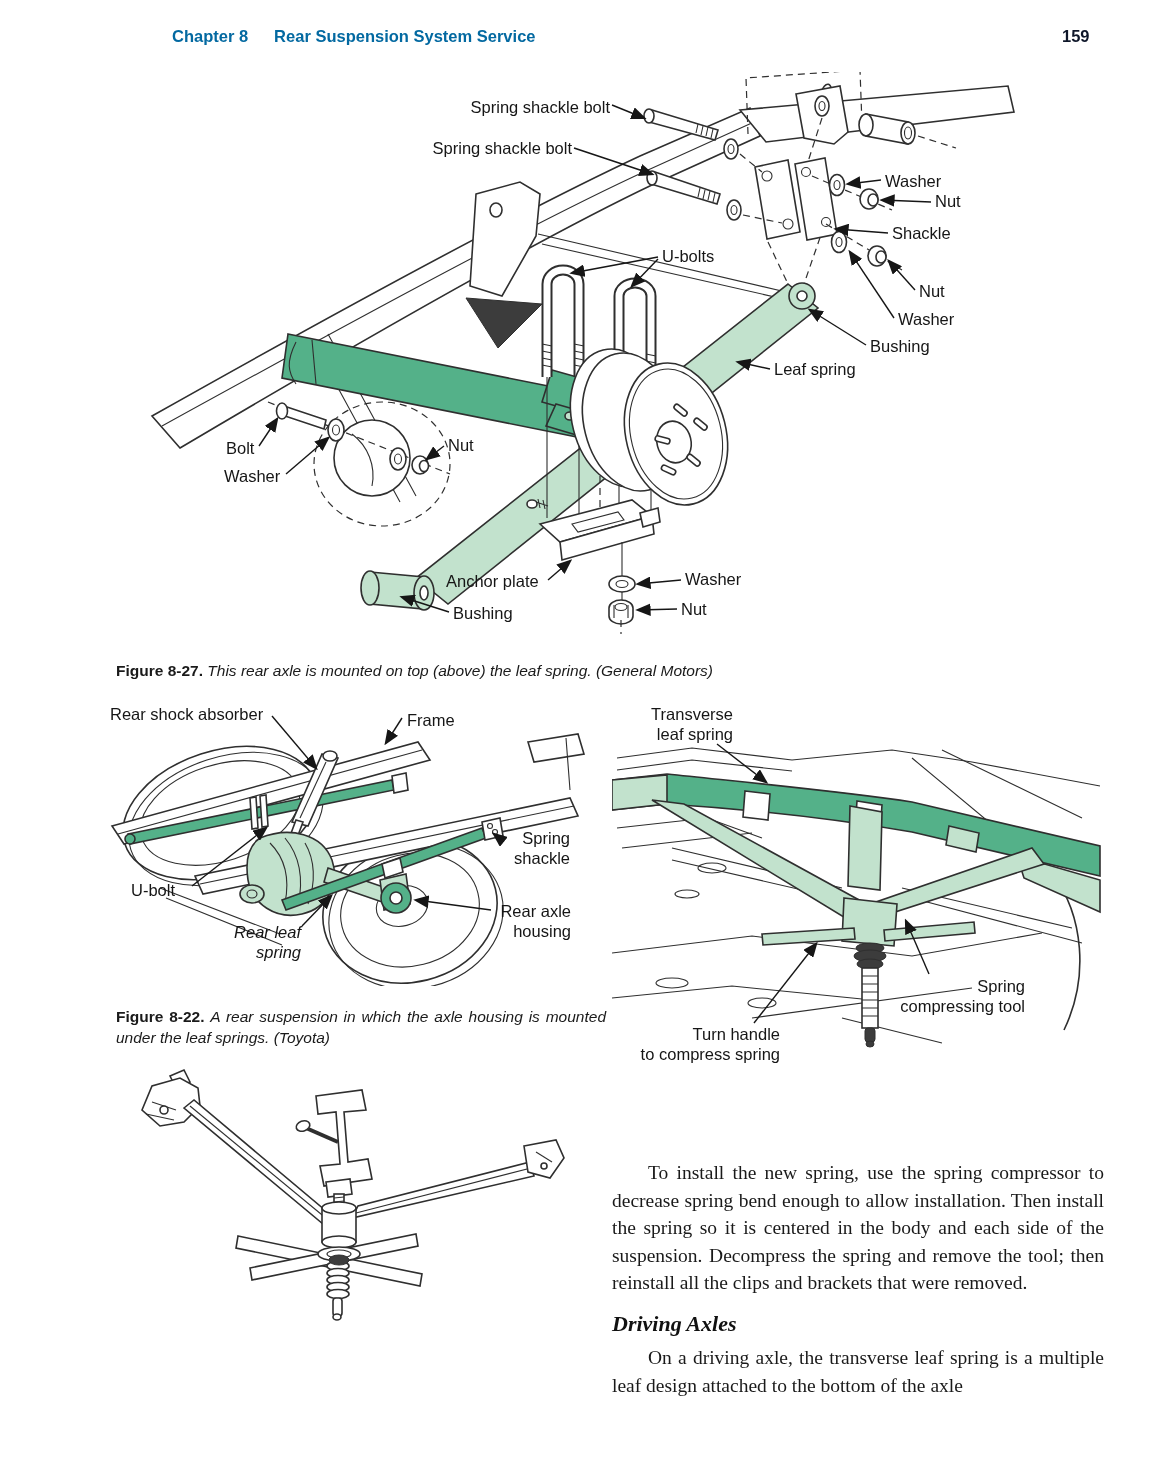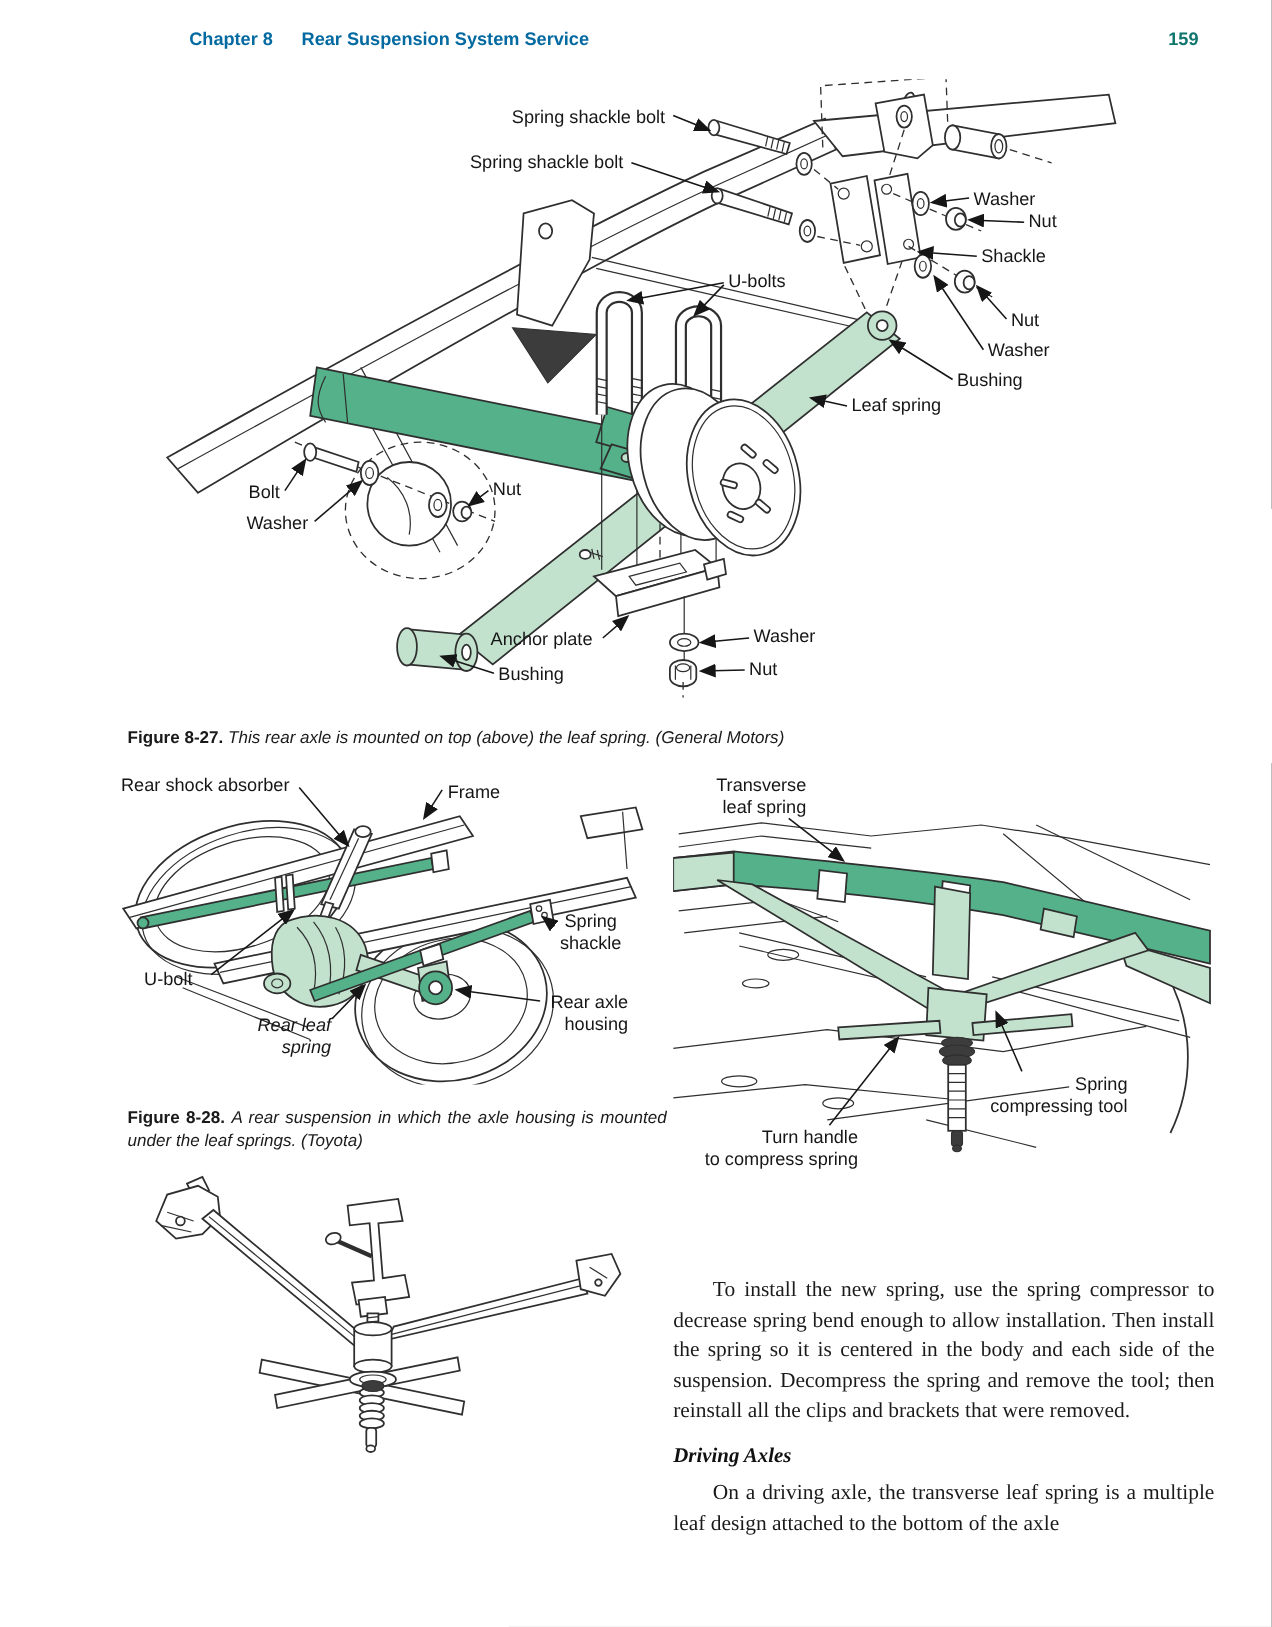--- a/index.html
+++ b/index.html
@@ -1,33 +1,33 @@
 <!DOCTYPE html>
 <html style="--dg: #54b189; --lg: #c2e2cd;"><head>
 <meta charset="utf-8">
 <style>
   :root{ --dg:#54b189; --lg:#c2e2cd; }
   html,body{margin:0;padding:0;background:#888;}
   .page{position:relative;width:1156px;height:1479px;background:#fff;margin:0 auto;
         font-family:"Liberation Sans",sans-serif;color:#1b1b1b;overflow:hidden;}
   .hdr{position:absolute;top:27px;left:172px;font-size:16.5px;font-weight:bold;color:#0369a1;}
   .hdr .chap{margin-right:26px;}
-  .pgnum{position:absolute;top:27px;left:1062px;font-size:16.5px;font-weight:bold;color:#0f766e;}
+  .pgnum{position:absolute;top:27px;left:1062px;font-size:16.5px;font-weight:bold;color:#0f172a;}
   .fig{position:absolute;}
   .fig svg{position:absolute;left:0;top:0;}
   .lbl{position:absolute;font-size:16.5px;line-height:1.22;color:#161616;white-space:nowrap;}
   .lbl.c{text-align:right;white-space:normal;}
-  .lbl.r{text-align:center;white-space:normal;}
+  .lbl.r{text-align:right;white-space:normal;}
   .caption{position:absolute;margin:16px;font-size:15.5px;line-height:1.36;text-align:justify;color:#1a1a1a;}
   .caption b{font-style:normal;font-weight:bold;}
   .caption i{font-style:italic;}
   .bodycol{position:absolute;left:612px;top:1159px;width:492px;
            font-family:"Liberation Serif",serif;font-size:19.5px;line-height:27.5px;color:#1a1a1a;}
   .bodycol p{margin:0;text-align:justify;text-indent:36px;}
-  .bodycol h2{margin:13px 0 7px 0;font-size:19px;font-style:italic;font-weight:bold;
+  .bodycol h2{margin:13px 0 7px 0;font-size:22px;font-style:italic;font-weight:bold;
               font-family:"Liberation Serif",serif;color:#111;}
   
   .s{fill:none;stroke:#2f2f2f;stroke-width:1.6;}
   .s1{fill:none;stroke:#2f2f2f;stroke-width:1.1;}
   .w{fill:#fff;stroke:#2f2f2f;stroke-width:1.6;}
   .dgf{fill:var(--dg);stroke:#2f2f2f;stroke-width:1.6;}
   .lgf{fill:var(--lg);stroke:#2f2f2f;stroke-width:1.6;}
   .dk{fill:#3c3c3c;stroke:#2f2f2f;stroke-width:1;}
   .d{fill:none;stroke:#2f2f2f;stroke-width:1.2;stroke-dasharray:7 5;}
   .ld{fill:none;stroke:#161616;stroke-width:1.4;}
@@ -316,21 +316,21 @@
       <div>Rear leaf</div>
       <div>spring</div>
     </div>
     <div class="lbl c" style="left:393px;top:203px;width:78px;">
       <div>Rear axle</div>
       <div>housing</div>
     </div>
   </div>
 
   <p class="caption" style="left:100px;top:990px;width:490px;">
-    <b>Figure 8-28.</b>
+    <b>Figure 8-22.</b>
     <i>A rear suspension in which the axle housing is mounted under the leaf springs. (Toyota)</i>
   </p>
 
   <div class="fig" style="left:100px;top:1058px;width:480px;height:272px;">
     <svg width="480" height="272" viewBox="0 0 480 272">
 
       <g>
         <polygon class="w" points="70,18 84,12 90,24 76,30"></polygon>
         <path class="w" d="M42,52 L52,28 L80,20 L98,30 L100,48 L84,64 L60,68 Z"></path>
         <path class="s1" d="M52,44 L76,52 M46,56 L74,62"></path>

